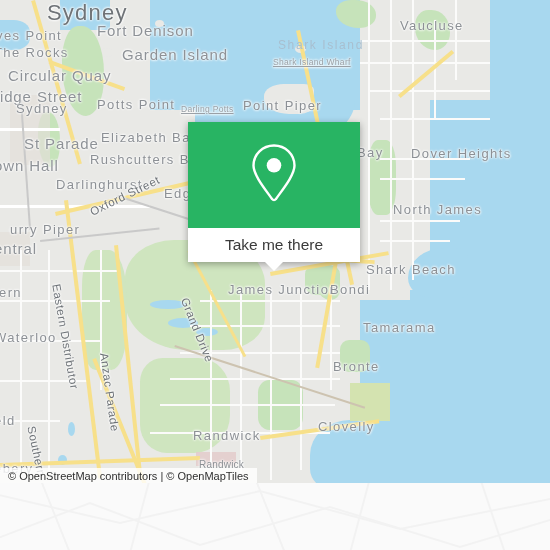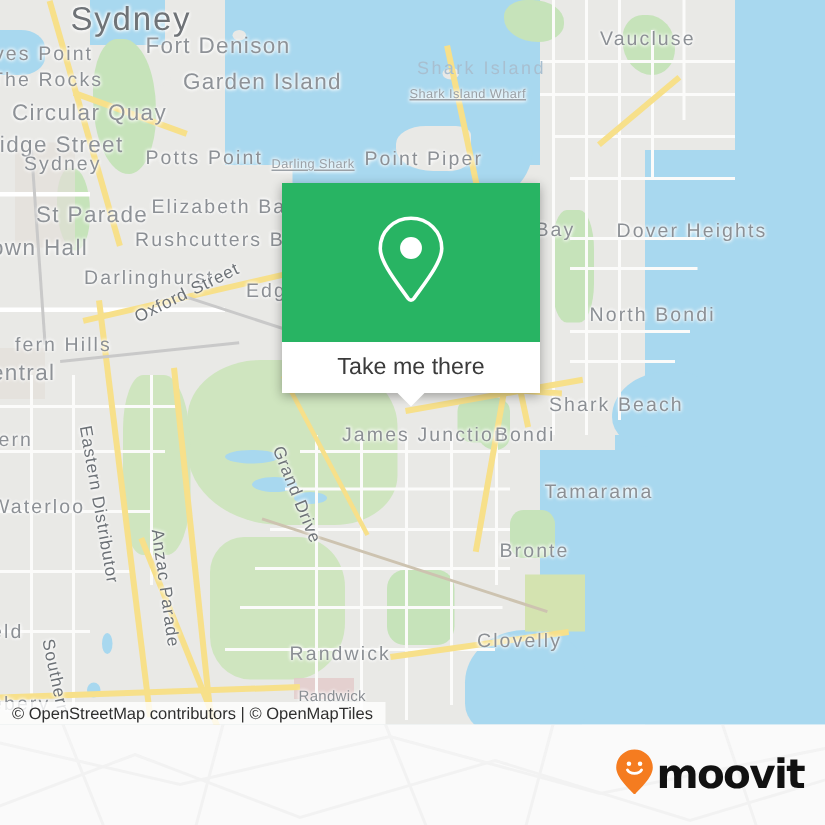--- a/index.html
+++ b/index.html
@@ -222,33 +222,33 @@
         <div class="lbl lbl-place" style="left: 122px; top: 46px;">Garden Island</div>
         <div class="lbl lbl-water" style="left: 278px; top: 38px;">Shark Island</div>
         <div class="lbl lbl-tiny" style="left: 273px; top: 57px;">Shark Island Wharf</div>
         <div class="lbl lbl-suburb" style="left: 400px; top: 18px;">Vaucluse</div>
         <div class="lbl lbl-suburb" style="left: -4px; top: 28px;">ves Point</div>
         <div class="lbl lbl-suburb" style="left: -6px; top: 45px;">The Rocks</div>
         <div class="lbl lbl-place" style="left: 8px; top: 67px;">Circular Quay</div>
         <div class="lbl lbl-place" style="left: -6px; top: 88px;">ridge Street</div>
         <div class="lbl lbl-suburb" style="left: 16px; top: 101px;">Sydney</div>
         <div class="lbl lbl-suburb" style="left: 97px; top: 97px;">Potts Point</div>
-        <div class="lbl lbl-tiny" style="left: 181px; top: 104px;">Darling Shark</div>
+        <div class="lbl lbl-tiny" style="left: 181px; top: 104px;">Darling Potts</div>
         <div class="lbl lbl-suburb" style="left: 243px; top: 98px;">Point Piper</div>
         <div class="lbl lbl-place" style="left: 24px; top: 135px;">St Parade</div>
         <div class="lbl lbl-suburb" style="left: 101px; top: 130px;">Elizabeth Bay</div>
         <div class="lbl lbl-place" style="left: -6px; top: 157px;">own Hall</div>
         <div class="lbl lbl-suburb" style="left: 90px; top: 152px;">Rushcutters Bay</div>
         <div class="lbl lbl-suburb" style="left: 357px; top: 145px;">Bay</div>
         <div class="lbl lbl-suburb" style="left: 411px; top: 146px;">Dover Heights</div>
         <div class="lbl lbl-suburb" style="left: 56px; top: 177px;">Darlinghurst</div>
         <div class="lbl lbl-suburb" style="left: 164px; top: 186px;">Edge</div>
-        <div class="lbl lbl-suburb" style="left: 393px; top: 202px;">North Bondi</div>
+        <div class="lbl lbl-suburb" style="left: 393px; top: 202px;">North James</div>
         <div class="lbl lbl-street" style="left: 88px; top: 207px; transform: rotate(-26deg); transform-origin: 0px 0px;">Oxford Street</div>
-        <div class="lbl lbl-suburb" style="left: 10px; top: 222px;">fern Hills</div>
+        <div class="lbl lbl-suburb" style="left: 10px; top: 222px;">urry Piper</div>
         <div class="lbl lbl-place" style="left: -6px; top: 240px;">entral</div>
         <div class="lbl lbl-suburb" style="left: 228px; top: 282px;">James Junction</div>
         <div class="lbl lbl-suburb" style="left: 330px; top: 282px;">Bondi</div>
         <div class="lbl lbl-suburb" style="left: 366px; top: 262px;">Shark Beach</div>
         <div class="lbl lbl-suburb" style="left: -6px; top: 285px;">fern</div>
         <div class="lbl lbl-street" style="left: 62px; top: 283px; transform: rotate(80deg); transform-origin: 0px 0px;">Eastern Distributor</div>
         <div class="lbl lbl-street" style="left: 190px; top: 296px; transform: rotate(68deg); transform-origin: 0px 0px;">Grand Drive</div>
         <div class="lbl lbl-suburb" style="left: 363px; top: 320px;">Tamarama</div>
         <div class="lbl lbl-suburb" style="left: -6px; top: 330px;">Waterloo</div>
         <div class="lbl lbl-street" style="left: 110px; top: 352px; transform: rotate(82deg); transform-origin: 0px 0px;">Anzac Parade</div>
@@ -286,25 +286,14 @@
       <g stroke="#ebebeb" stroke-width="2" fill="none">
         <path d="M-10 10 L120 40 L260 8 L400 46 L560 14"></path>
         <path d="M-10 58 L90 20 L200 62 L330 24 L460 64 L560 34"></path>
         <path d="M40 -5 L70 70"></path>
         <path d="M150 -5 L130 70"></path>
         <path d="M255 -5 L285 70"></path>
         <path d="M370 -5 L350 70"></path>
         <path d="M480 -5 L505 70"></path>
       </g>
     </svg>
-    <div id="brand">
-      <span>
-        <svg width="26" height="31" viewBox="0 0 26 31" aria-hidden="true">
-          <path d="M13 0.7 C6.2 0.7 0.8 6.1 0.8 12.7 C0.8 19.3 9.6 27.2 12.2 30 C12.6 30.5 13.4 30.5 13.8 30 C16.4 27.2 25.2 19.3 25.2 12.7 C25.2 6.1 19.8 0.7 13 0.7 Z" fill="#f57c20"></path>
-          <circle cx="9.3" cy="10.2" r="1.5" fill="#ffffff"></circle>
-          <circle cx="16.7" cy="10.2" r="1.5" fill="#ffffff"></circle>
-          <path d="M8.3 14.3 C9.8 17.3 16.2 17.3 17.7 14.3" fill="none" stroke="#ffffff" stroke-width="1.9" stroke-linecap="round"></path>
-        </svg>
-      </span>
-      <span id="brand-text">moovit</span>
-    </div>
   </div>
 </div>
 
 </body></html>

